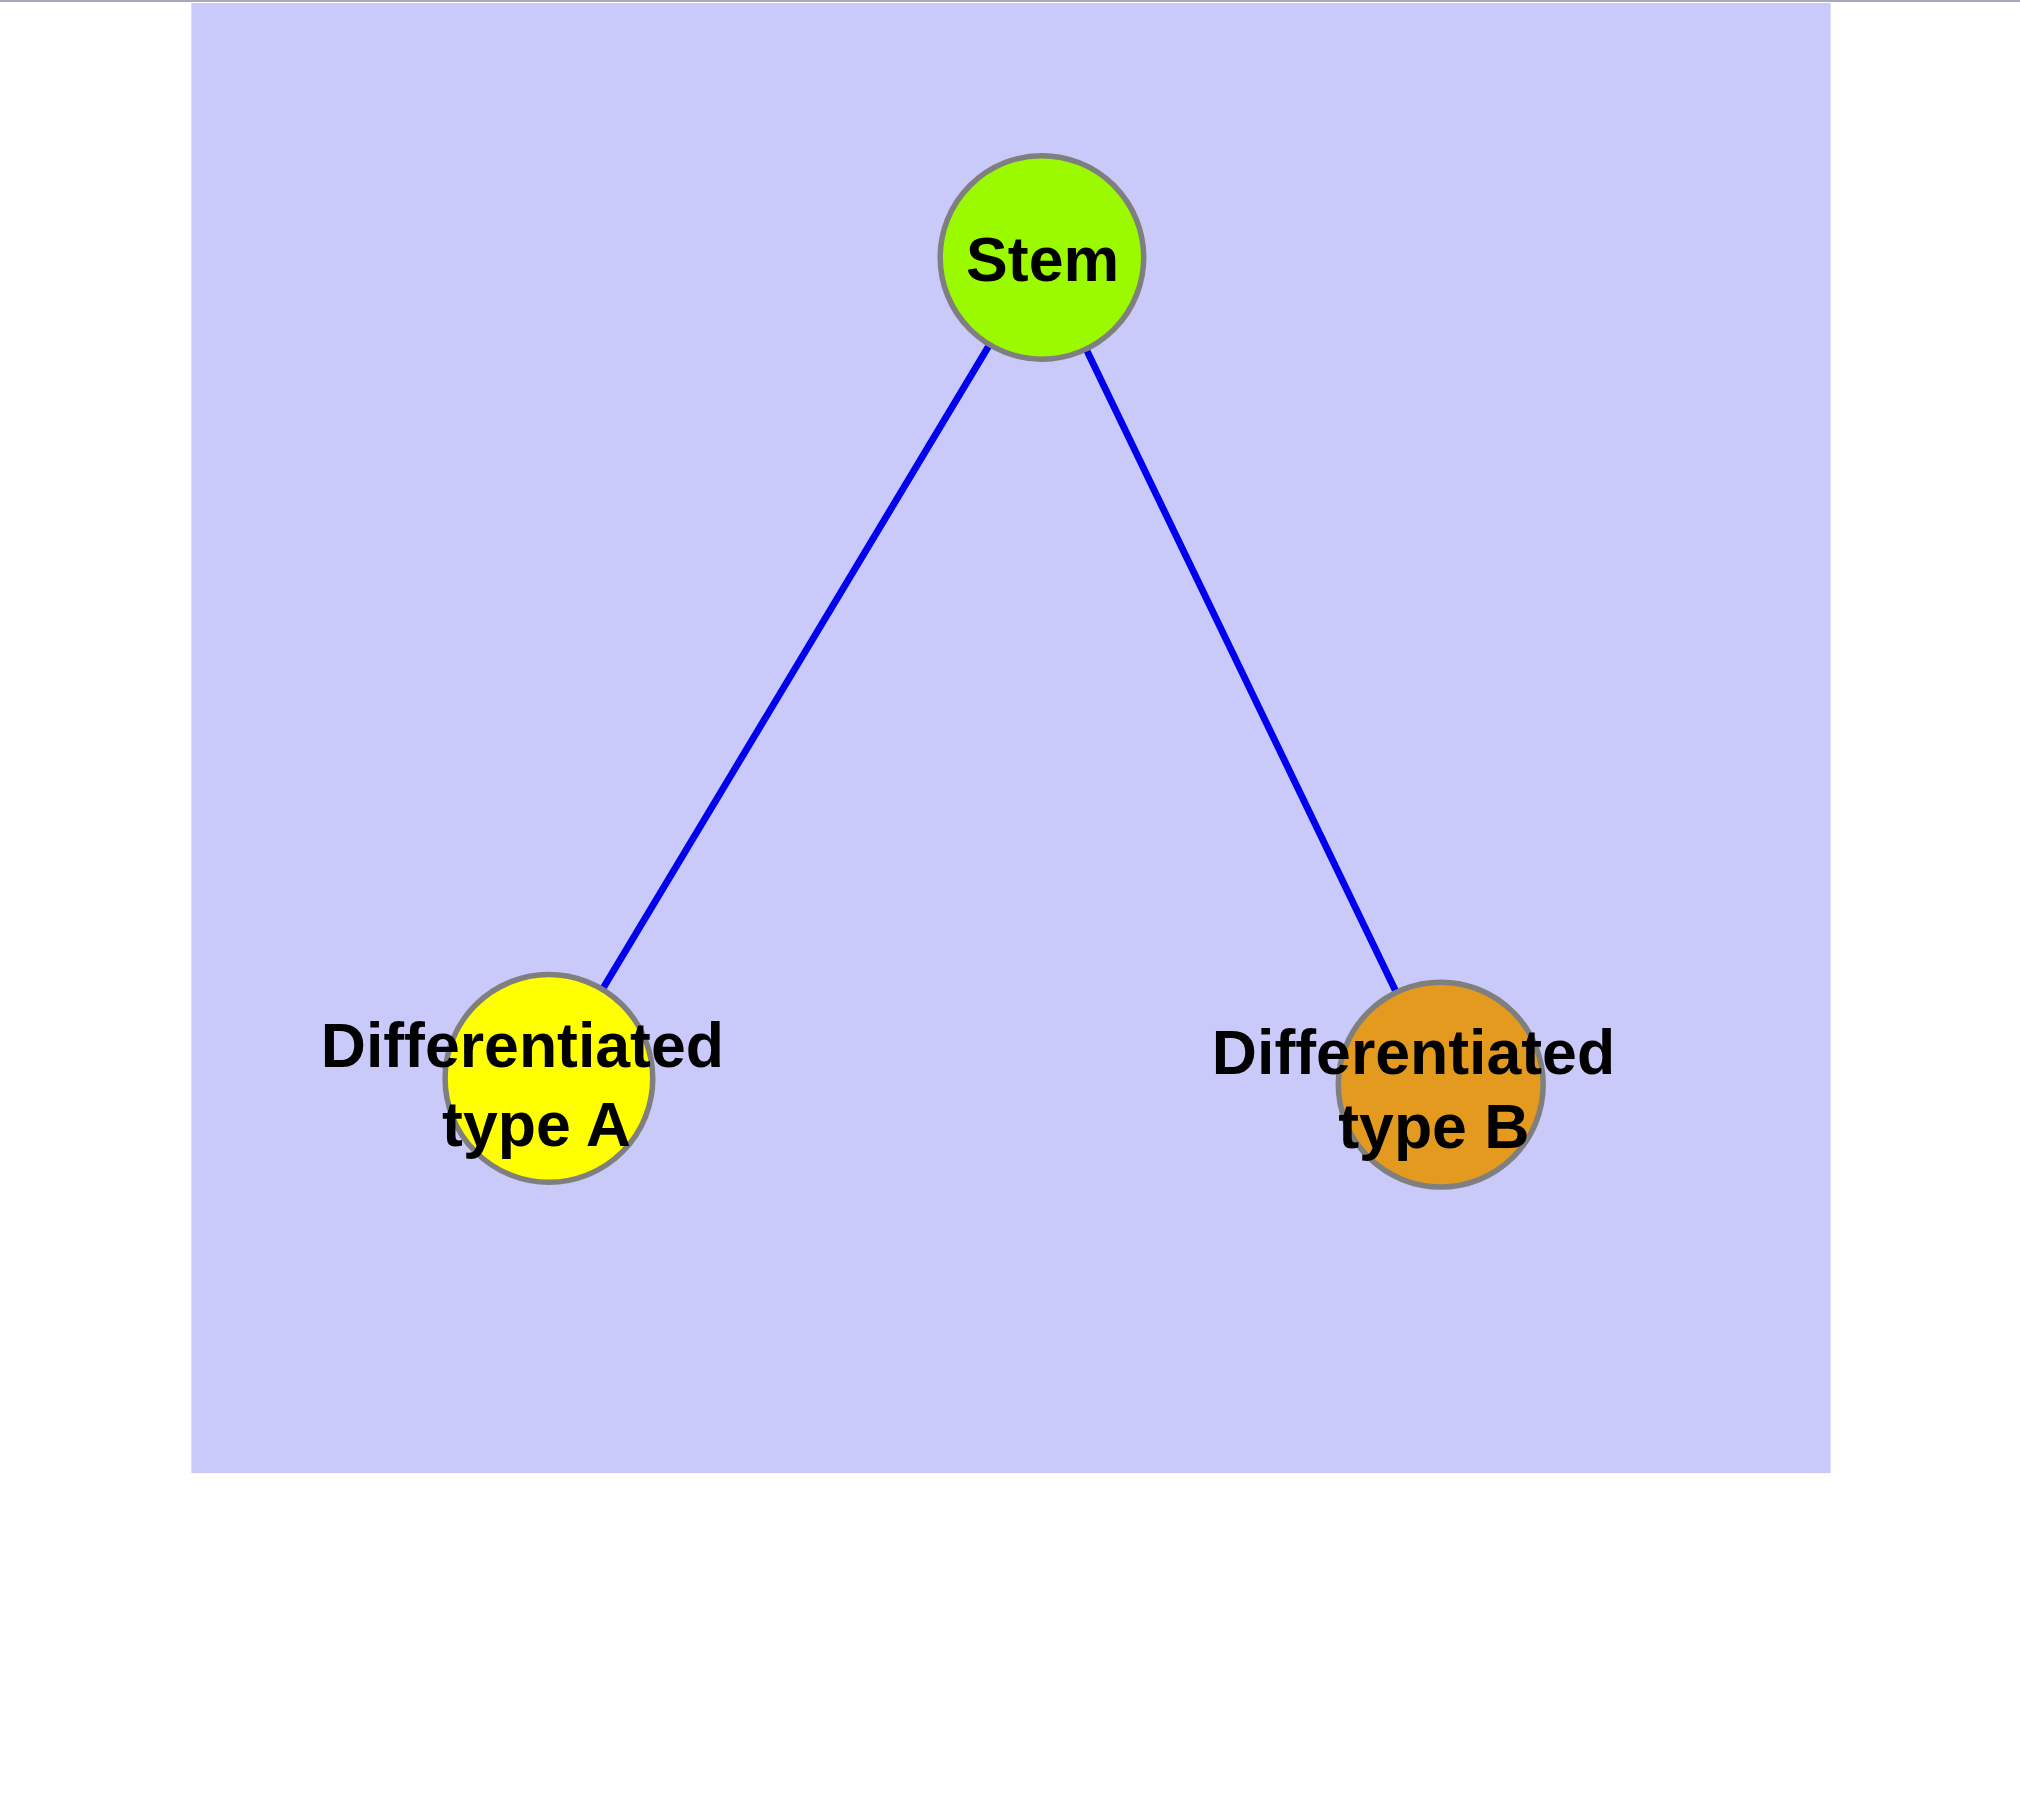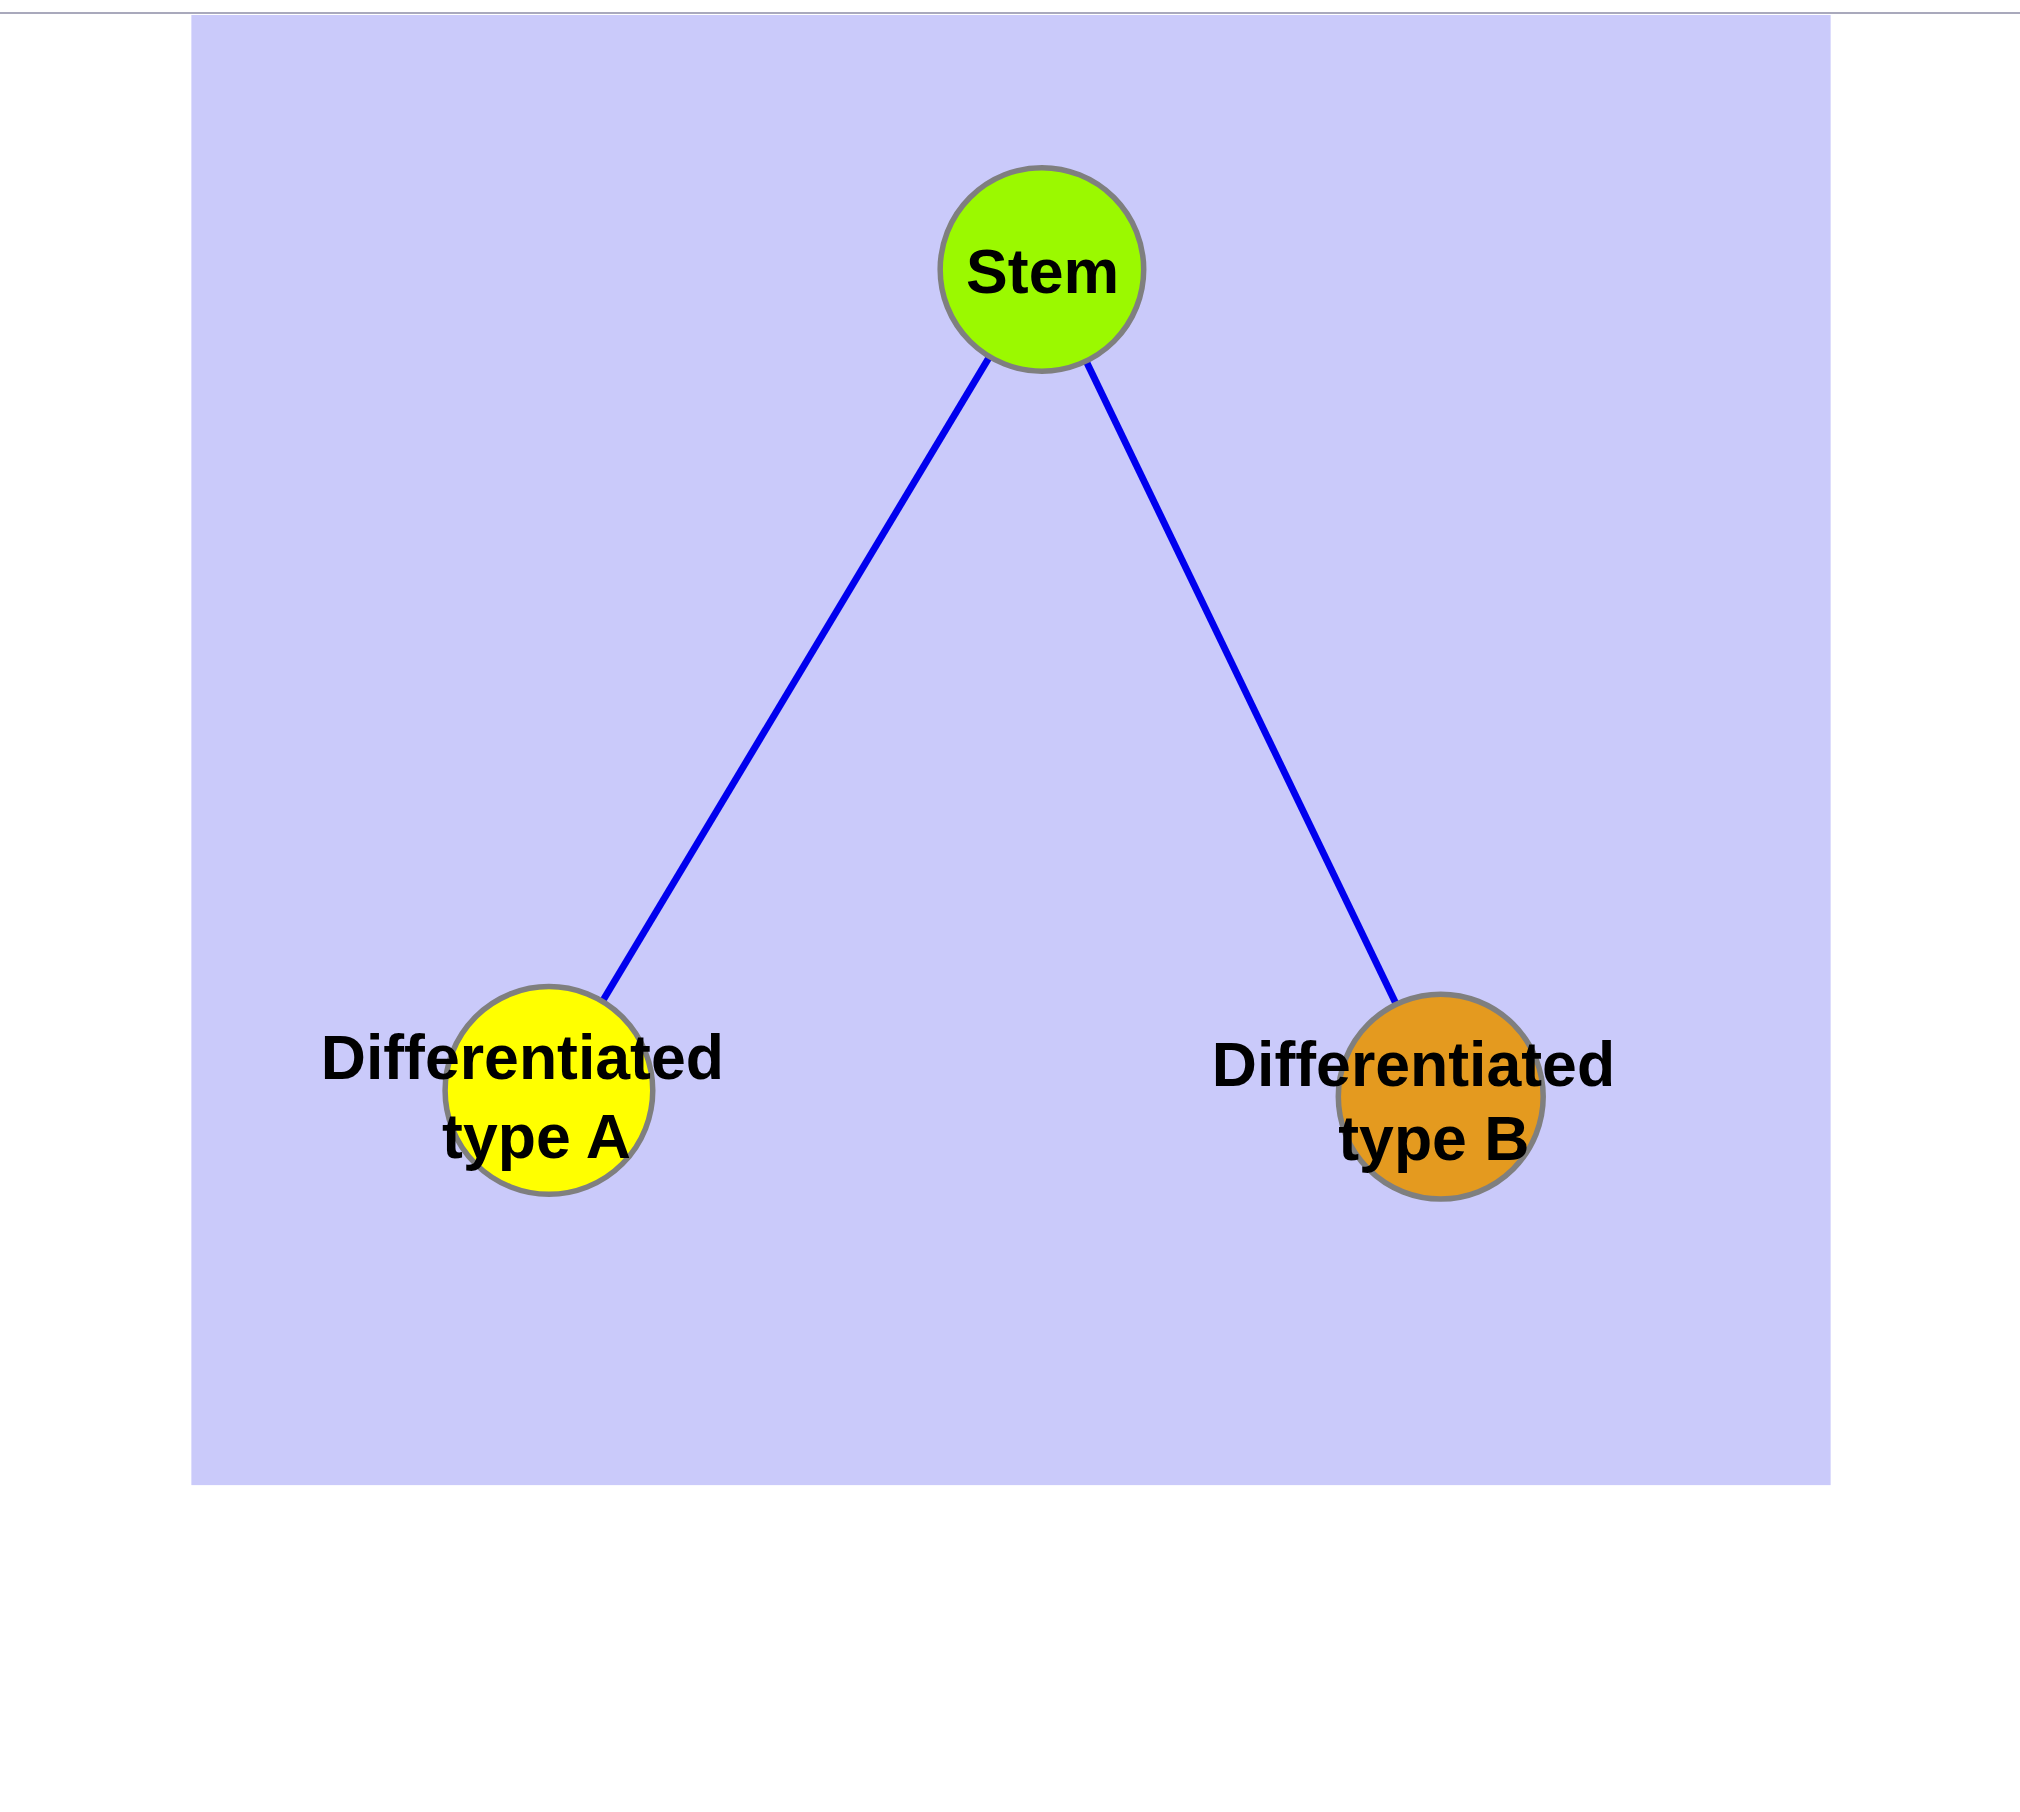--- a/index.html
+++ b/index.html
@@ -5,21 +5,21 @@
   html, body {
     margin: 0;
     padding: 0;
     width: 2021px;
     height: 1812px;
     background: #ffffff;
     font-family: "Liberation Sans", sans-serif;
   }
   .figure-wrap {
     position: absolute;
-    left: 0; top: 12px;
+    left: 0; top: 0;
     width: 2021px;
     height: 1476px;
   }
   .top-hairline {
     position: absolute;
     left: 0; top: 0;
     width: 100%;
     height: 1.7px;
     background: #a9a9bc;
     z-index: 2;

